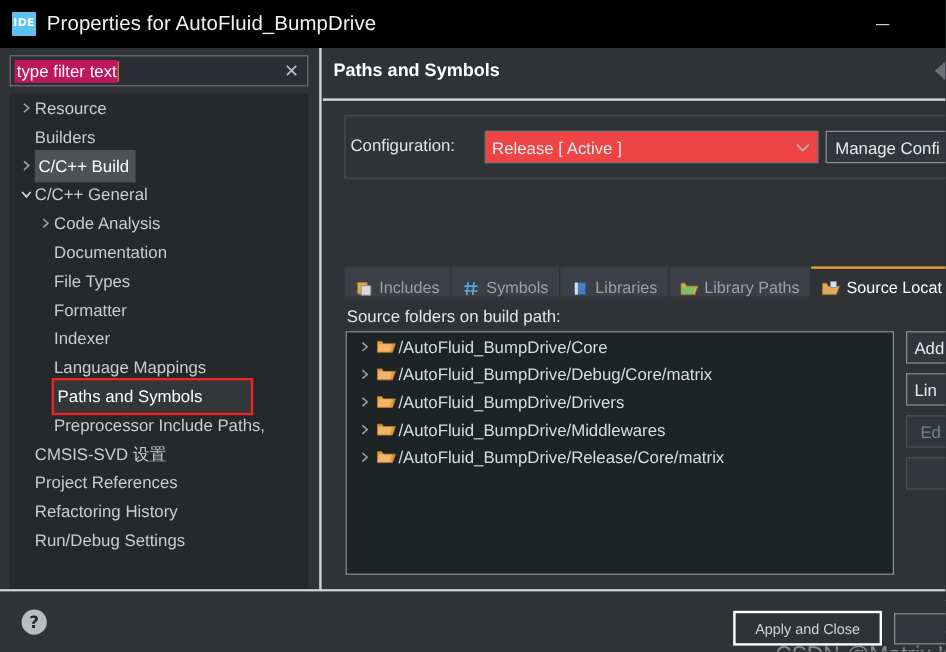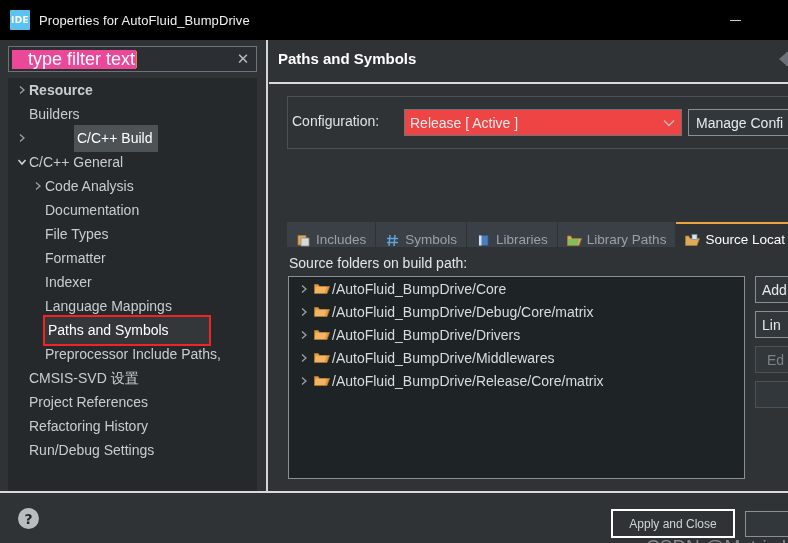--- a/index.html
+++ b/index.html
@@ -27,21 +27,21 @@
     width: 20px; height: 20px; margin-left: 10px; margin-right: 9px;
     background: #5cc3f0;
     color: #ffffff;
     font-size: 9px; font-weight: bold; letter-spacing: 0.3px;
     display: flex; align-items: center; justify-content: center;
     border-radius: 1px;
     font-family: "DejaVu Sans", sans-serif;
     text-align: right;
   }
   .title-text {
-    color: #f2f2f2; font-size: 13px; letter-spacing: 0.1px;
+    color: #f2f2f2; font-size: 17px; letter-spacing: 0.1px;
   }
   .win-min {
     position: absolute; right: 38px; top: 10px;
     width: 30px; height: 20px;
     display: flex; align-items: center; justify-content: center;
   }
   .win-min i {
     display: block; width: 11px; height: 1px; background: #cfcfcf;
   }
 
@@ -51,23 +51,23 @@
     background: #2f3336;
   }
   .filter-row {
     position: absolute; left: 8px; top: 6px; width: 249px; height: 26px;
     border: 1px solid #6d7478;
     background: #2b2f33;
     display: flex; align-items: center;
   }
   .filter-text-wrap { position: relative; flex: 1; height: 100%; display:flex; align-items:center; }
   .filter-text {
-    background: #ec4899; color: #ffffff;
-    font-size: 18px; line-height: 19px;
-    padding: 0 1px 0 16px; margin-left: 3px;
+    background: #be185d; color: #ffffff;
+    font-size: 14px; line-height: 19px;
+    padding: 0 1px 0 2px; margin-left: 3px;
     white-space: nowrap;
   }
   .caret {
     width: 1px; height: 17px; background: #e08a30;
   }
   .filter-clear {
     width: 26px; height: 100%;
     color: #b7bcc0; font-size: 15px;
     display: flex; align-items: center; justify-content: center;
   }
@@ -273,33 +273,33 @@
 
     <div class="filter-row">
       <div class="filter-text-wrap">
         <span class="filter-text">type filter text</span>
         <span class="caret"></span>
       </div>
       <div class="filter-clear">✕</div>
     </div>
 
     <div class="tree" id="tree">
-        <div class="tree-row" style="padding-left: 6px; font-weight: bold;">
+        <div class="tree-row" style="padding-left: 6px;">
           <span class="tw">
             <svg width="10" height="10" viewBox="0 0 10 10">
               <path d="M3 1.5 L7 5 L3 8.5" stroke="#9ba1a6" stroke-width="1.3" fill="none"></path>
             </svg>
           </span>
           <span class="tree-label">Resource</span>
         </div>
         <div class="tree-row" style="padding-left: 6px;">
           <span class="tw"></span>
           <span class="tree-label">Builders</span>
         </div>
-        <div class="tree-row" style="padding-left: 6px; gap: 45px;">
+        <div class="tree-row" style="padding-left: 6px;">
           <span class="tw">
             <svg width="10" height="10" viewBox="0 0 10 10">
               <path d="M3 1.5 L7 5 L3 8.5" stroke="#9ba1a6" stroke-width="1.3" fill="none"></path>
             </svg>
           </span>
           <span class="tree-label sel-grey">C/C++ Build</span>
         </div>
         <div class="tree-row" style="padding-left: 6px;">
           <span class="tw">
             <svg width="10" height="10" viewBox="0 0 10 10">

